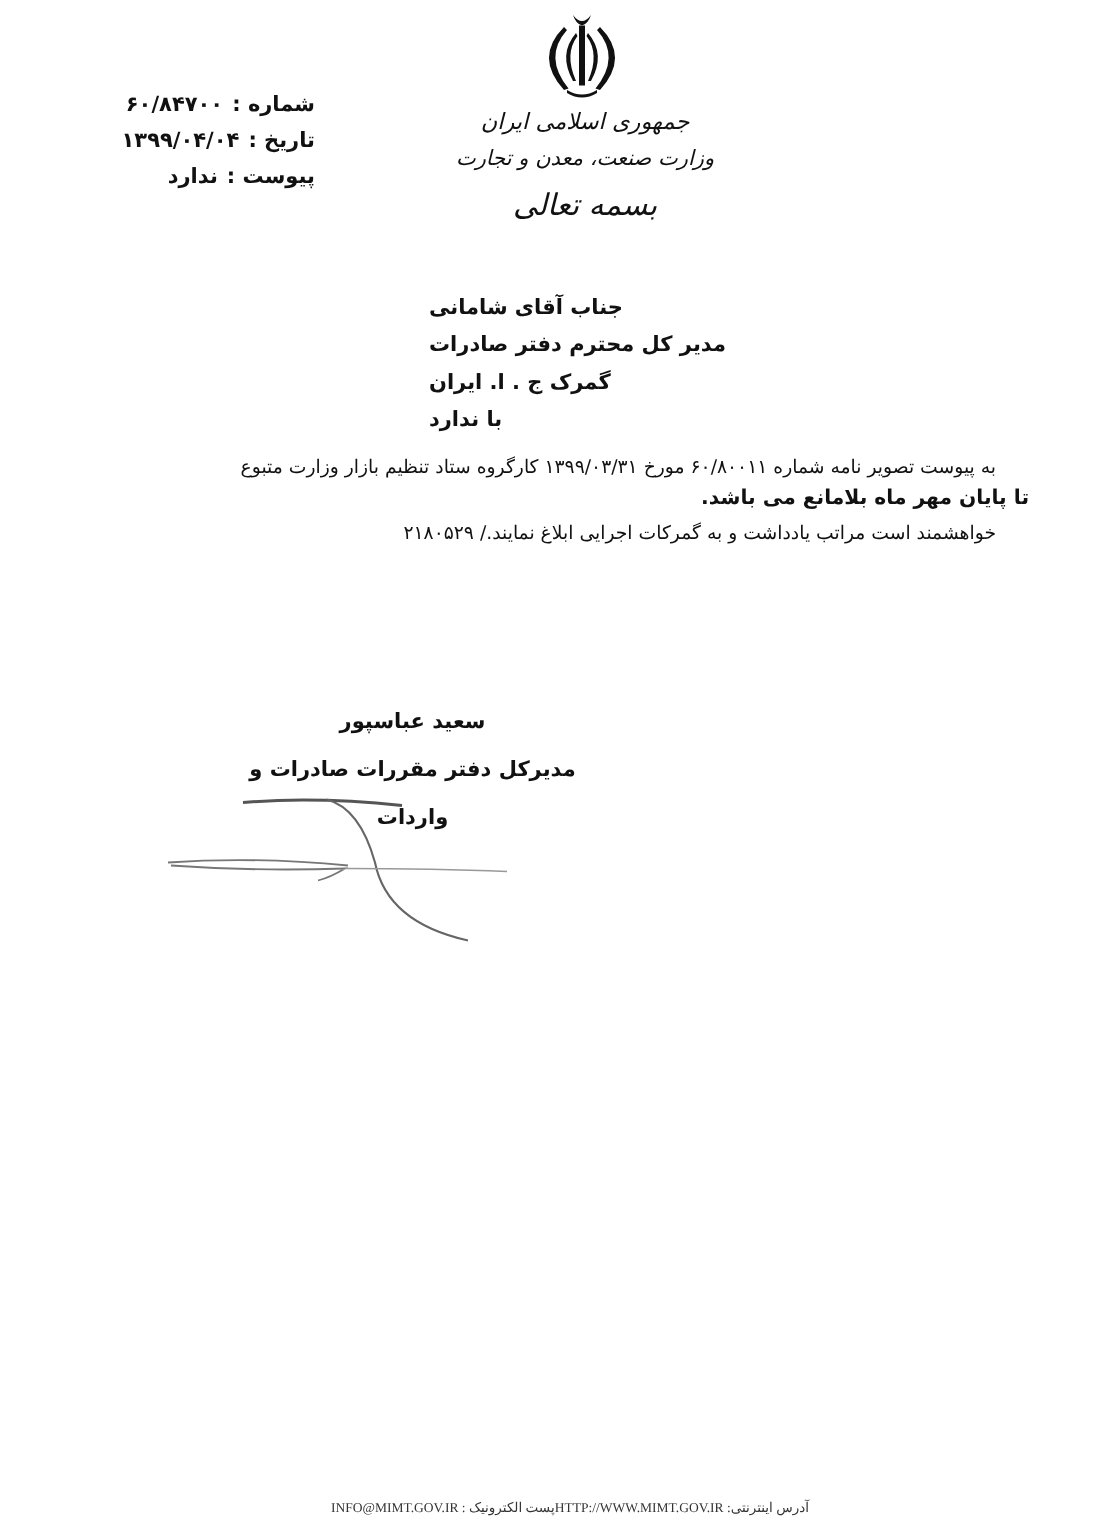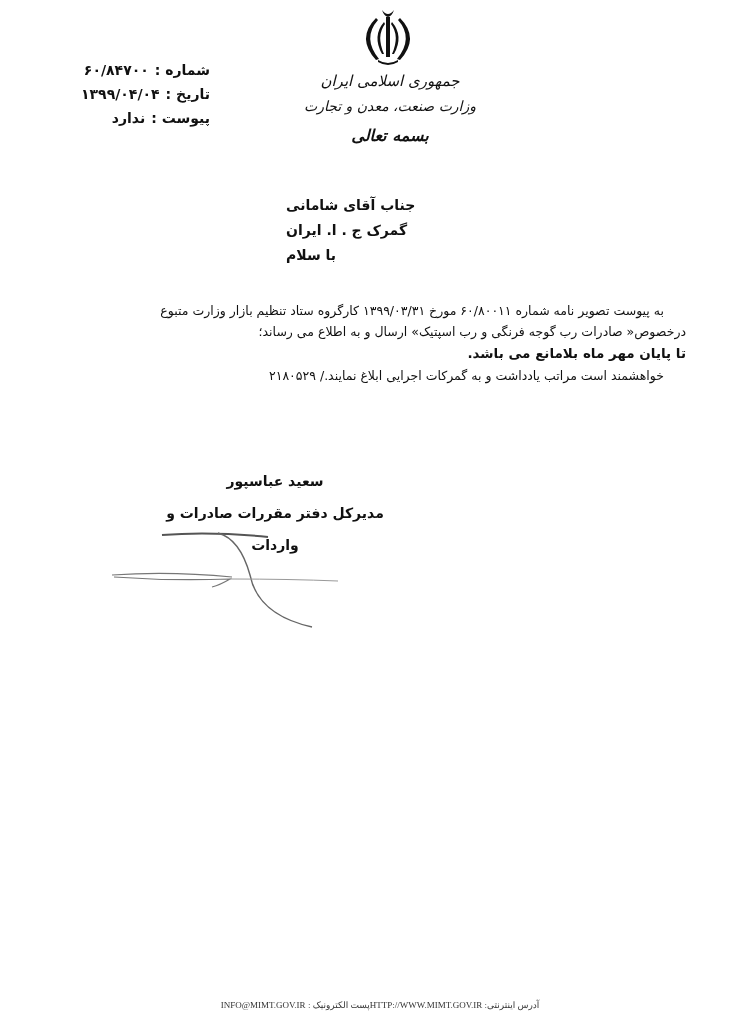--- a/index.html
+++ b/index.html
@@ -6,21 +6,21 @@
     body { width: 738px; height: 1023px; position: relative; overflow: hidden;
            font-family: "DejaVu Sans", sans-serif; color: #111; }
     .abs { position: absolute; }
     .rtl { direction: rtl; unicode-bidi: embed; }
     .meta { left: 60px; top: 58px; width: 150px; font-weight: bold; font-size: 14px; line-height: 24px; text-align: right; }
     .meta-row { display: flex; justify-content: flex-start; gap: 6px; white-space: nowrap; }
     .emblem { left: 354px; top: 8px; width: 68px; height: 58px; }
     .header-text { left: 300px; top: 68px; width: 180px; text-align: center; font-family: "DejaVu Serif", serif; font-style: italic; }
     .h1 { font-size: 15px; line-height: 26px; }
     .h2 { font-size: 14px; line-height: 24px; }
-    .h3 { font-size: 16px; line-height: 36px; font-weight: bold; }
+    .h3 { font-size: 20px; line-height: 36px; font-weight: normal; }
     .addr { right: 52px; top: 193px; width: 400px; font-weight: bold; font-size: 14px; line-height: 25px; text-align: left; }
     .body { right: 52px; top: 300px; width: 600px; font-size: 12.5px; line-height: 21px; text-align: right; }
     .p-indent { padding-right: 22px; }
     .bold-p { font-weight: bold; font-size: 13.5px; line-height: 23px; }
     .sign { left: 140px; top: 465px; width: 270px; font-weight: bold; font-size: 14px; line-height: 32px; text-align: center; }
     .signature { left: 100px; top: 525px; width: 260px; height: 110px; }
     .footer { left: 180px; top: 1000px; width: 400px; font-family: Liberation Serif, serif; font-size: 9px; color: #333; display: flex; justify-content: center; direction: ltr; white-space: nowrap; }
     .footer span.lbl { direction: rtl; unicode-bidi: embed; }
   </style>
 </head>
@@ -59,27 +59,27 @@
 </div>
 
 <div class="abs header-text rtl">
   <div class="h1">جمهوری اسلامی ایران</div>
   <div class="h2">وزارت صنعت، معدن و تجارت</div>
   <div class="h3">بسمه تعالی</div>
 </div>
 
 <div class="abs addr rtl">
   <div>جناب آقای شامانی</div>
+  <div>مدیر کل محترم دفتر صادرات</div>
   <div>گمرک ج . ا. ایران</div>
-  <div>با سلام</div>
+  <div>با ندارد</div>
 </div>
 
 <div class="abs body rtl">
   <div class="p-indent">به پیوست تصویر نامه شماره ۶۰/۸۰۰۱۱ مورخ ۱۳۹۹/۰۳/۳۱ کارگروه ستاد تنظیم بازار وزارت متبوع</div>
-  <div>درخصوص« صادرات رب گوجه فرنگی و رب اسپتیک» ارسال و به اطلاع می رساند؛</div>
   <div class="bold-p">تا پایان مهر ماه بلامانع می باشد.</div>
   <div class="p-indent">خواهشمند است مراتب یادداشت و به گمرکات اجرایی ابلاغ نمایند./ ۲۱۸۰۵۲۹</div>
 </div>
 
 <div class="abs sign rtl">
   <div>سعید عباسپور</div>
   <div>مدیرکل دفتر مقررات صادرات و واردات</div>
 </div>
 
 <div class="abs signature">

